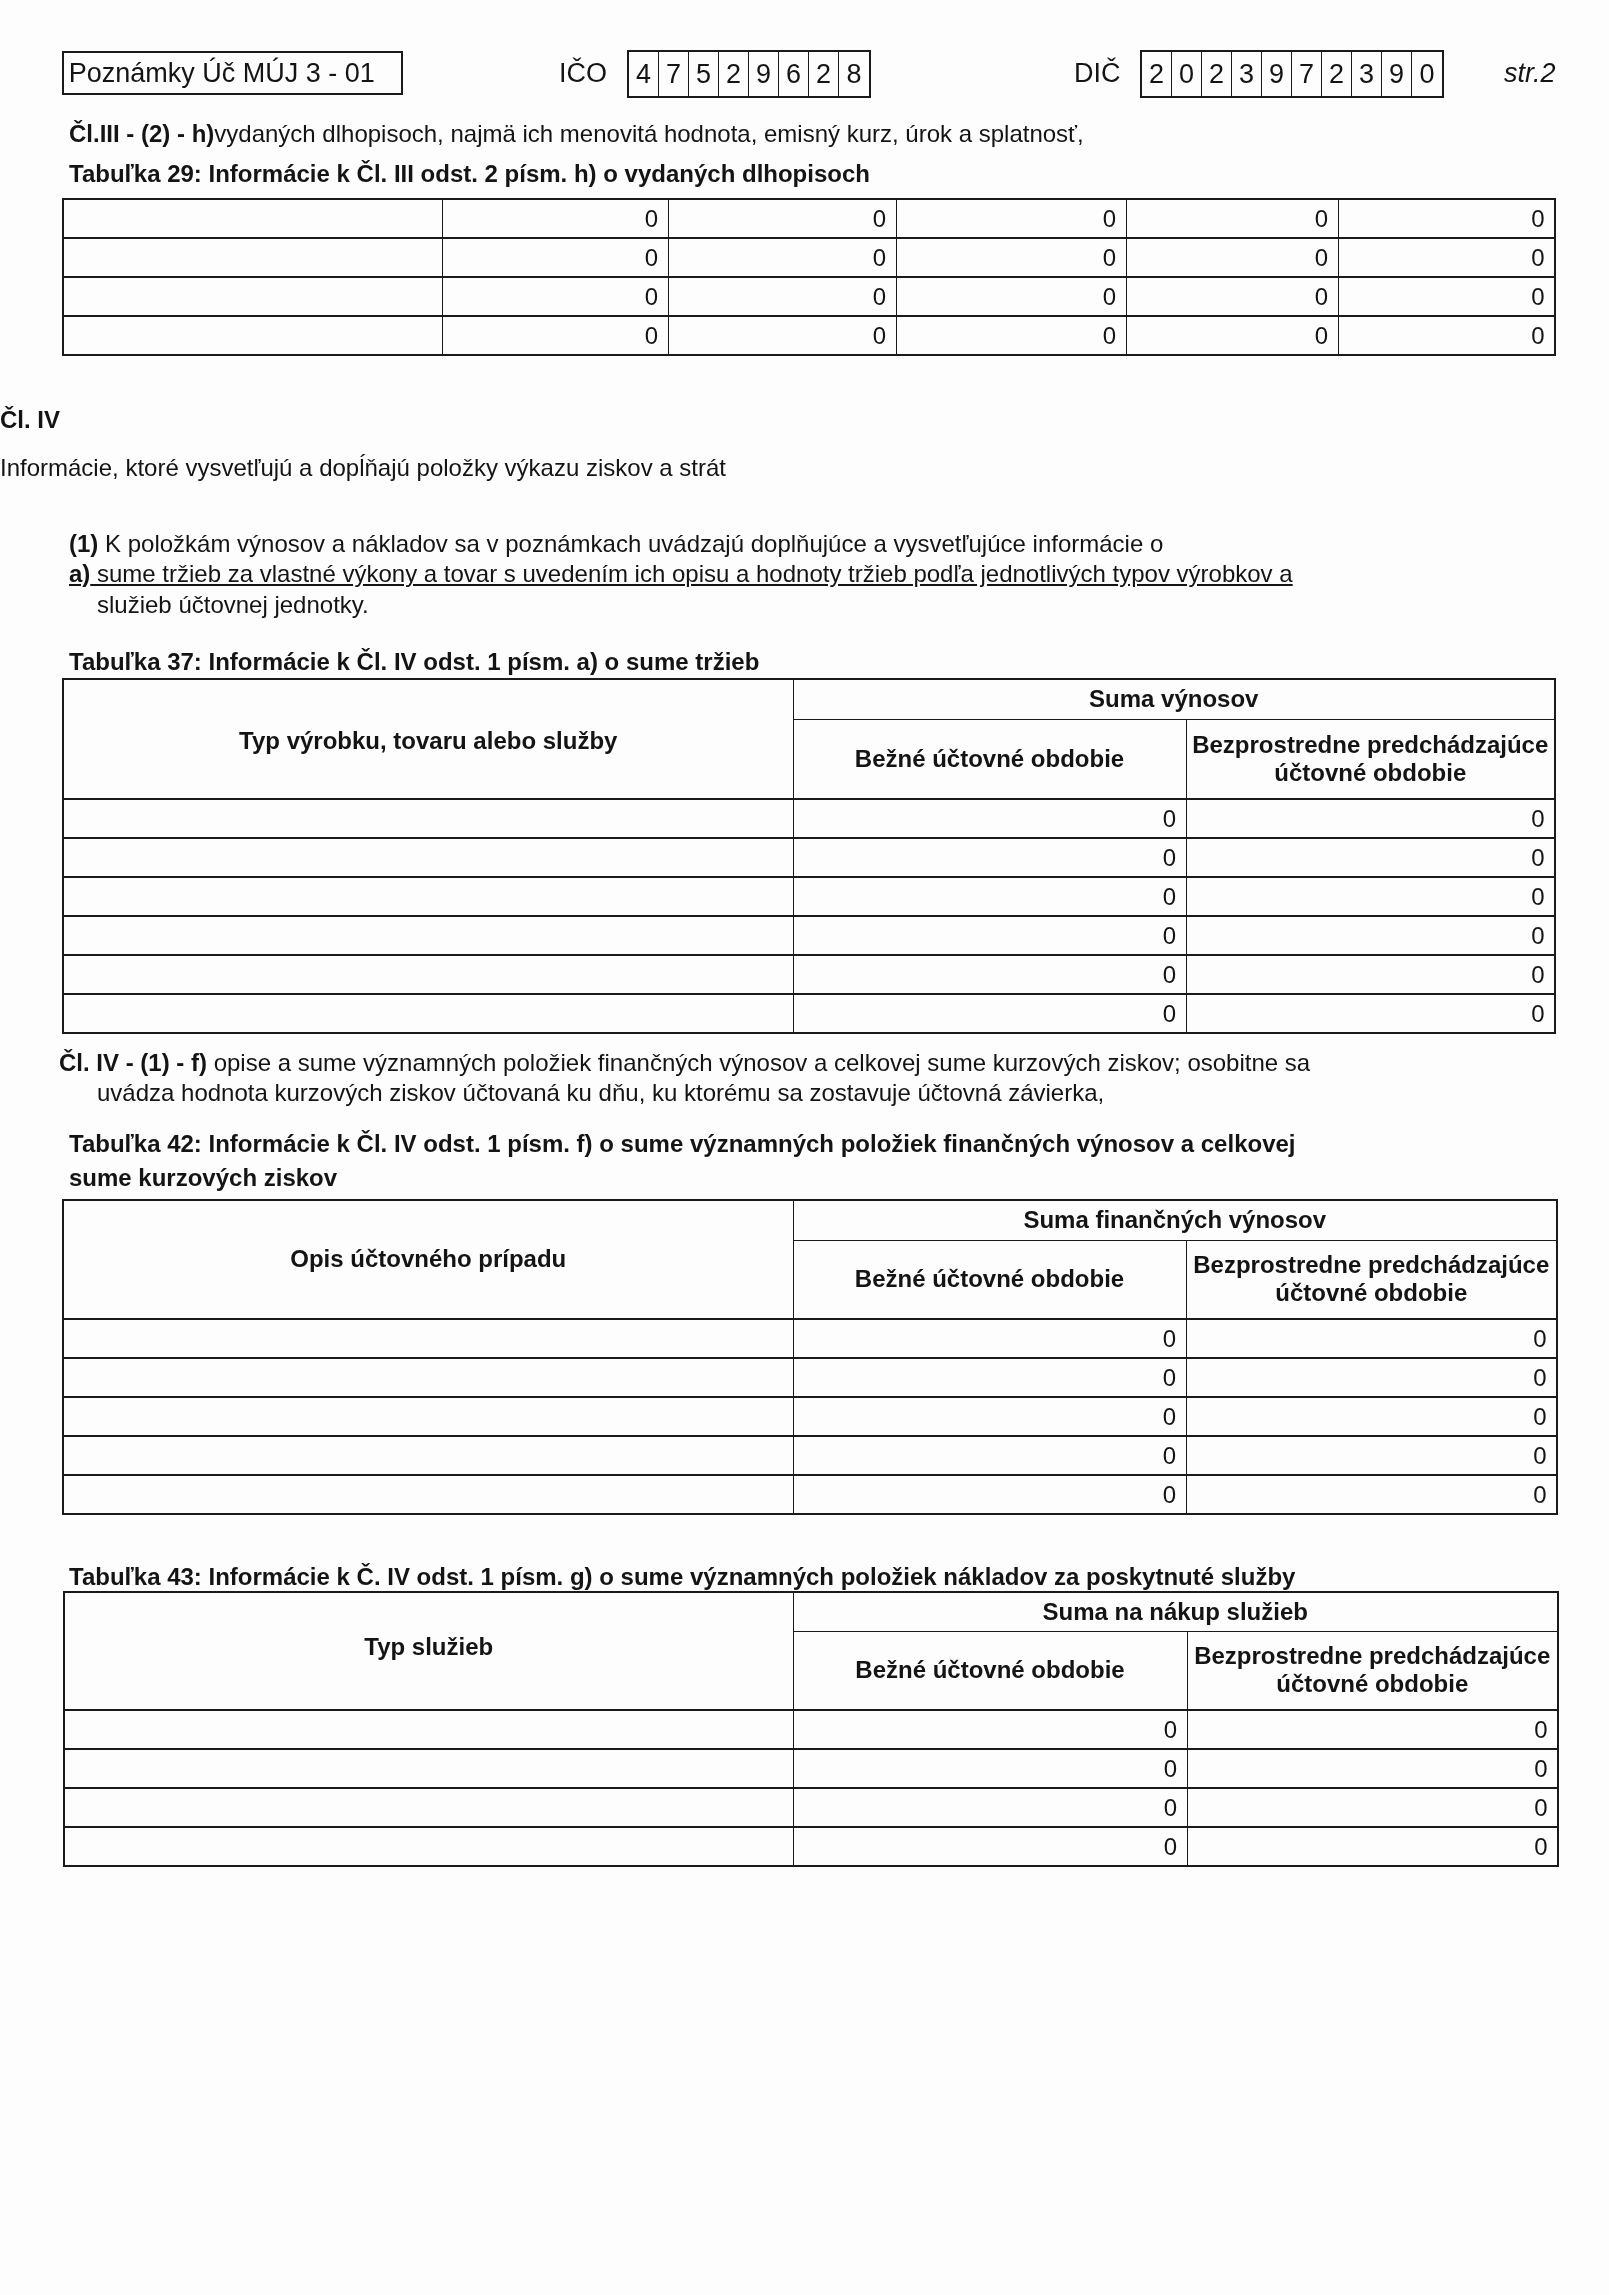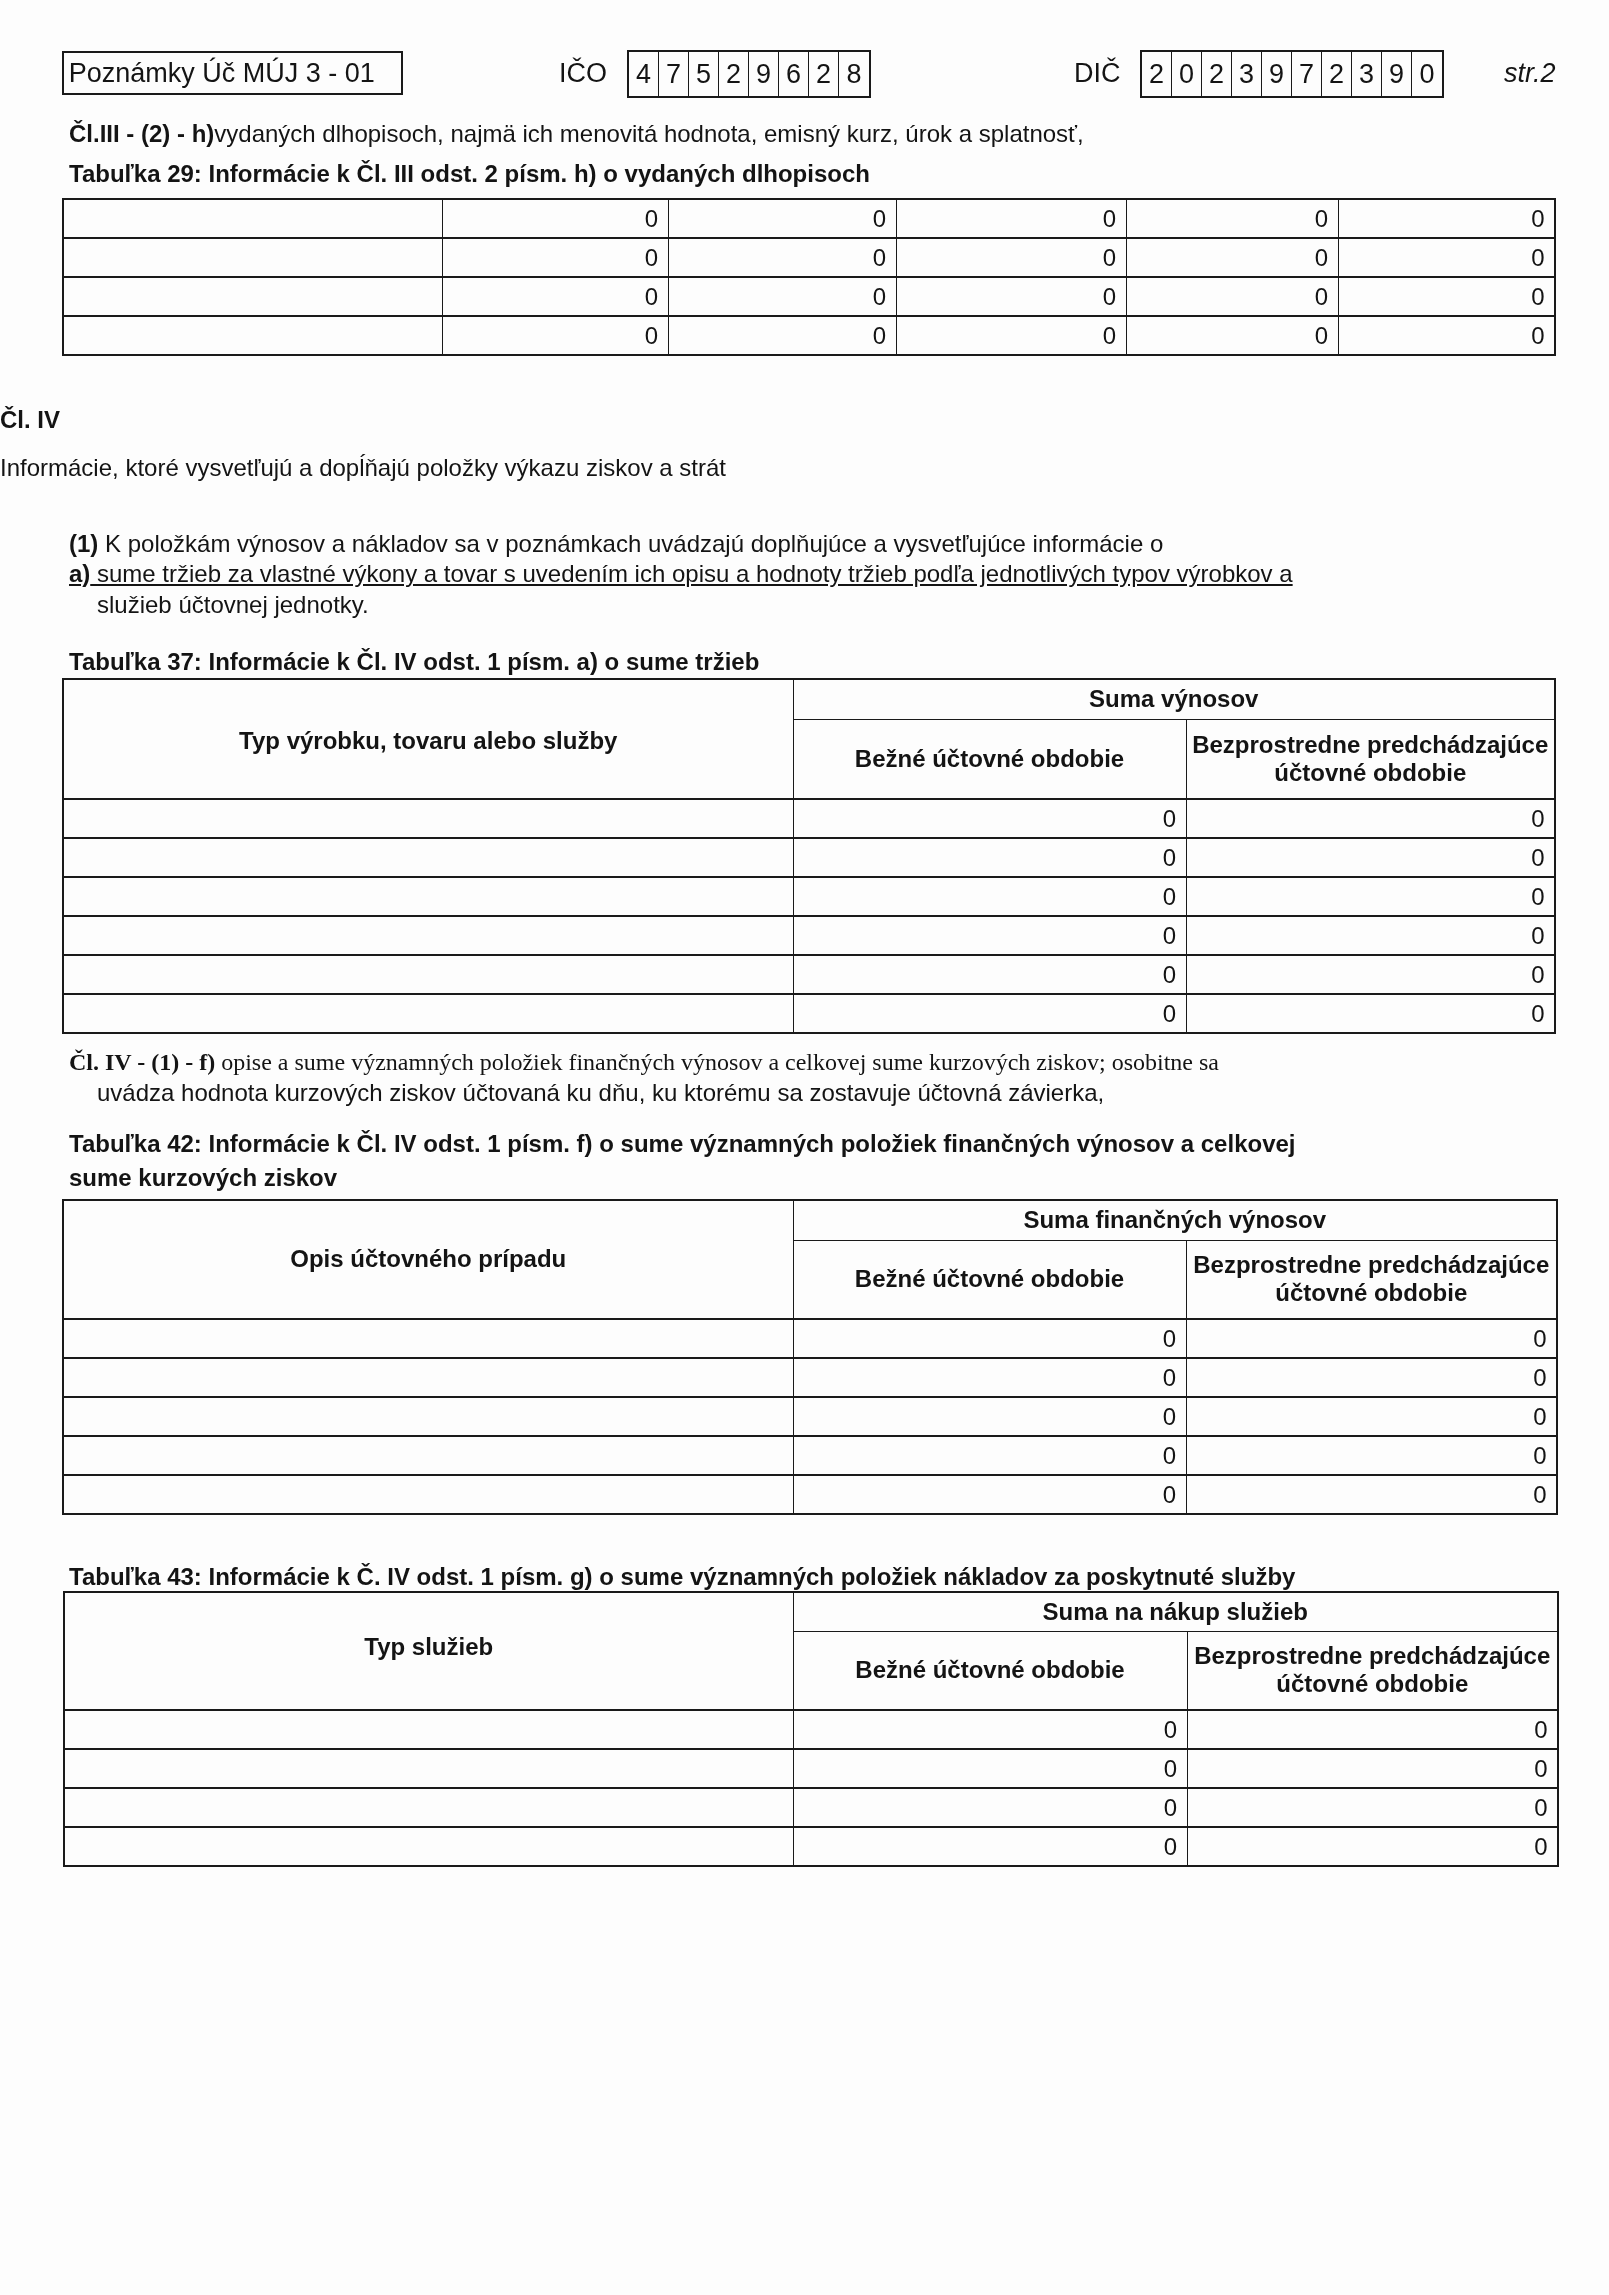--- a/index.html
+++ b/index.html
@@ -177,21 +177,21 @@
     <td class="num">0</td>
   </tr>
   <tr class="rule" style="height:39px;">
     <td></td>
     <td class="num">0</td>
     <td class="num">0</td>
   </tr>
 </tbody>
   </table>
 
-<div class="abs txt" style="left:69px; top:1047px;font-family:Liberation Serif, serif;">
+<div class="abs txt" style="left:59px; top:1047px;">
   <span class="bold">Čl. IV - (1) - f)</span>
   <span>opise a sume významných položiek finančných výnosov a celkovej sume kurzových ziskov; osobitne sa</span>
 </div>
 <div class="abs txt" style="left:97px; top:1077px;">uvádza hodnota kurzových ziskov účtovaná ku dňu, ku ktorému sa zostavuje účtovná závierka,</div>
 
 <div class="abs txt bold" style="left:69px; top:1128px;">Tabuľka 42: Informácie k Čl. IV odst. 1 písm. f) o sume významných položiek finančných výnosov a celkovej</div>
 <div class="abs txt bold" style="left:69px; top:1162px;">sume kurzových ziskov</div>
 
 <table class="grid" style="left:62px; top:1199px; width:1494px;">
   <colgroup>

